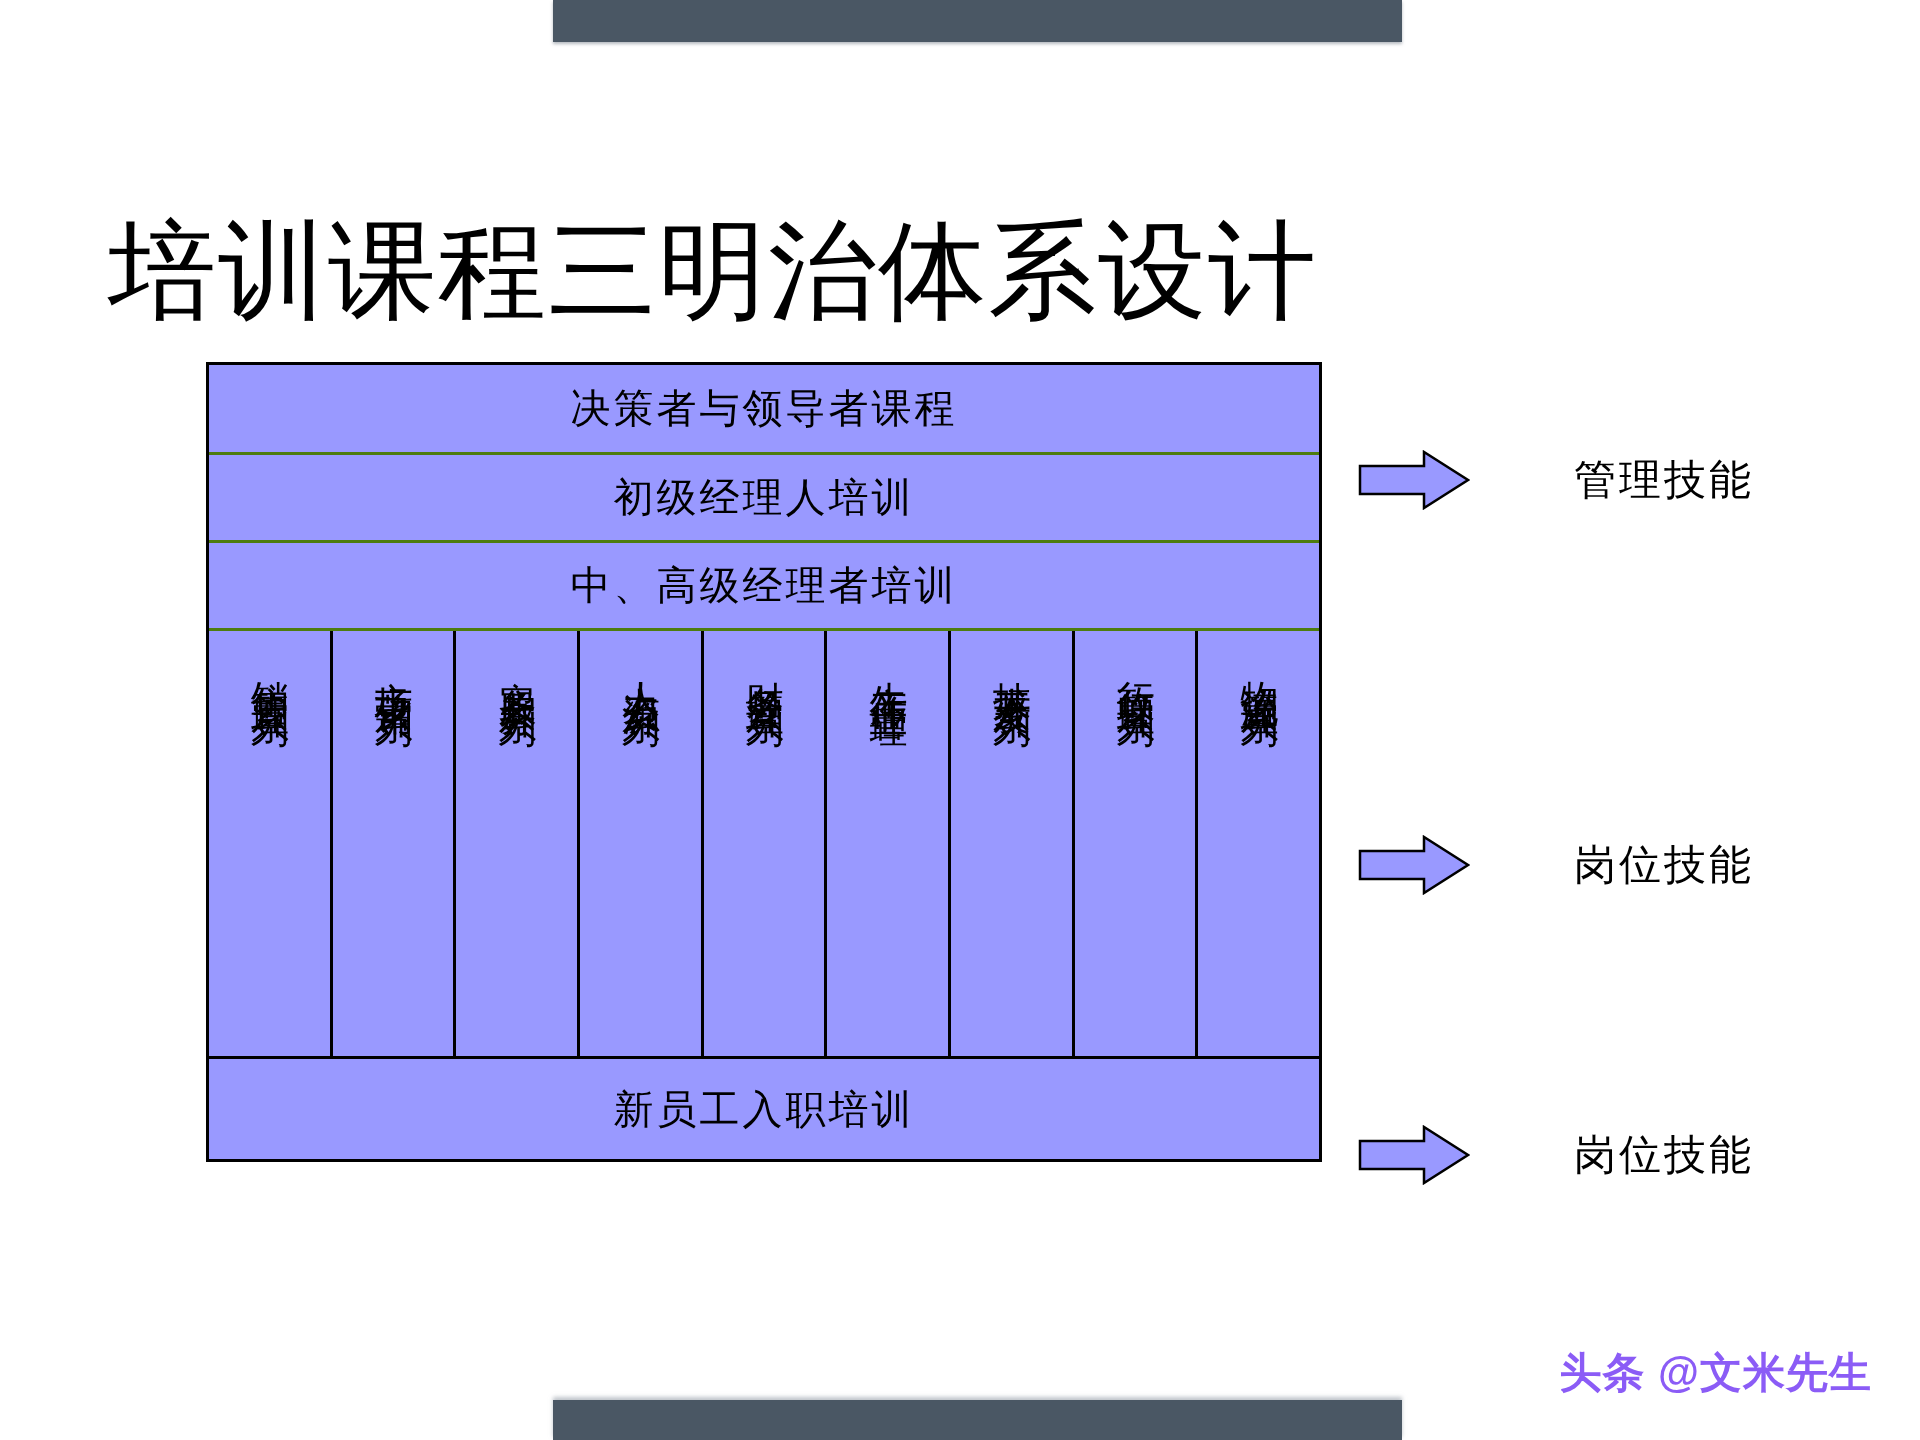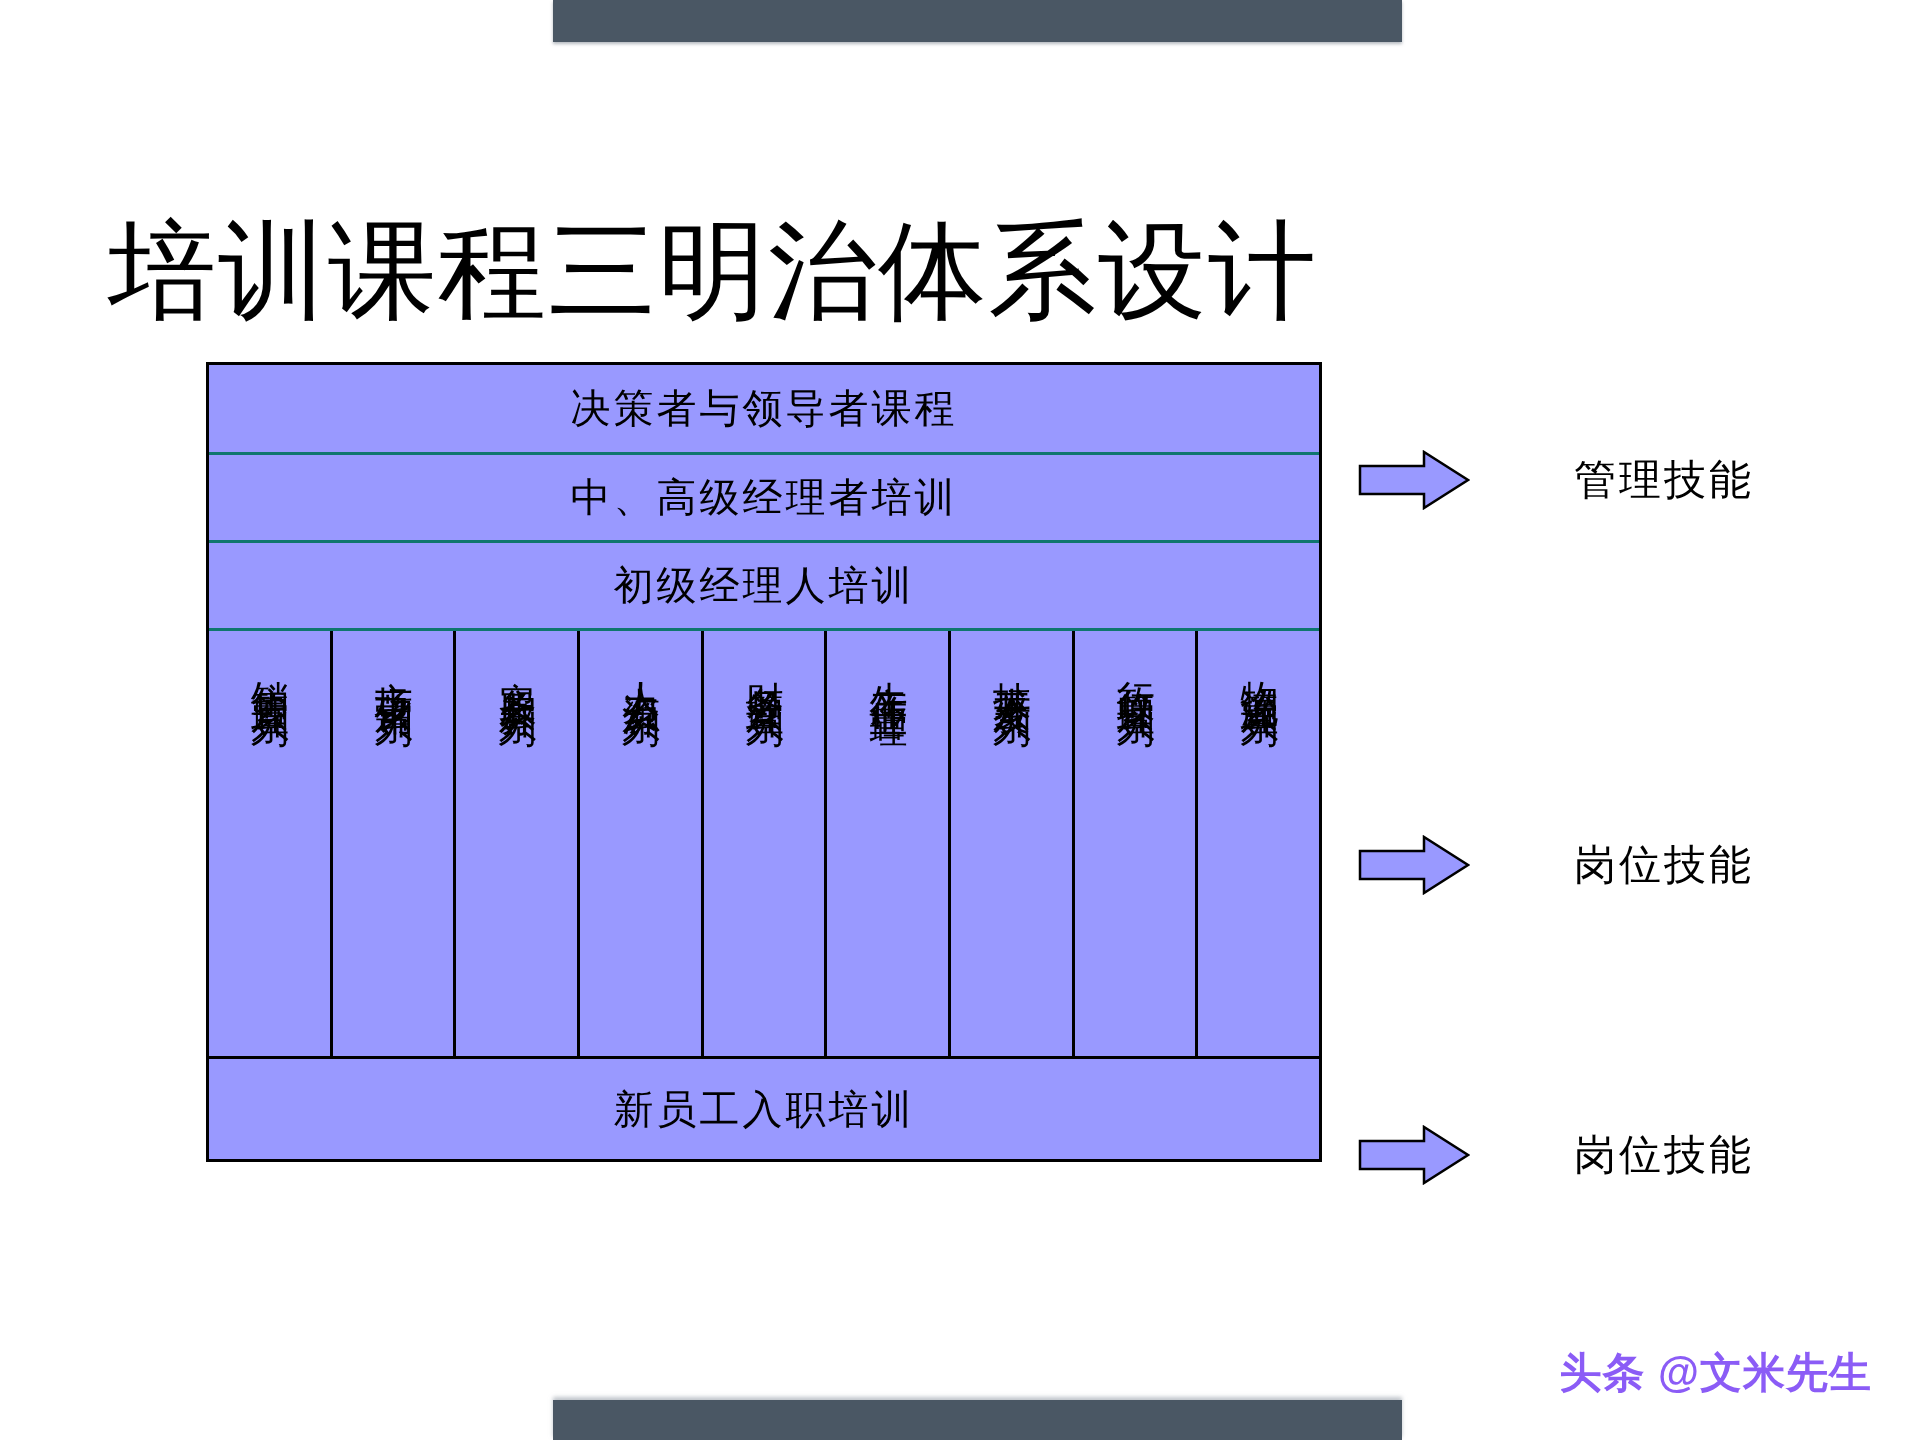--- a/index.html
+++ b/index.html
@@ -54,21 +54,21 @@
     left: 206px;
     top: 362px;
     width: 1116px;
     border: 3px solid #000000;
     box-sizing: border-box;
     background: #9999ff;
   }
 
   .band {
     background: #9999ff;
-    border-bottom: 3px solid #0f766e;
+    border-bottom: 3px solid #4d7c0f;
     box-sizing: border-box;
     display: flex;
     align-items: center;
     justify-content: center;
     font-size: 40px;
     letter-spacing: 3px;
     color: #000;
   }
   .band.h-decision { height: 90px; }
   .band.h-senior   { height: 88px; }
@@ -146,26 +146,26 @@
 <div class="banner banner-bottom"></div>
 
 <h1 class="slide-title">培训课程三明治体系设计</h1>
 
 <div class="diagram">
 
   <div class="band h-decision">
     <span>决策者与领导者课程</span>
   </div>
 
+  <div class="band h-junior">
+    <span>初级经理人培训</span>
+  </div>
+
   <div class="band h-senior">
     <span>中、高级经理者培训</span>
-  </div>
-
-  <div class="band h-junior">
-    <span>初级经理人培训</span>
   </div>
 
   <div class="columns">
     <div class="column">
       <span class="col-text">销售管理系列</span>
     </div>
     <div class="column">
       <span class="col-text">市场营销系列</span>
     </div>
     <div class="column">

